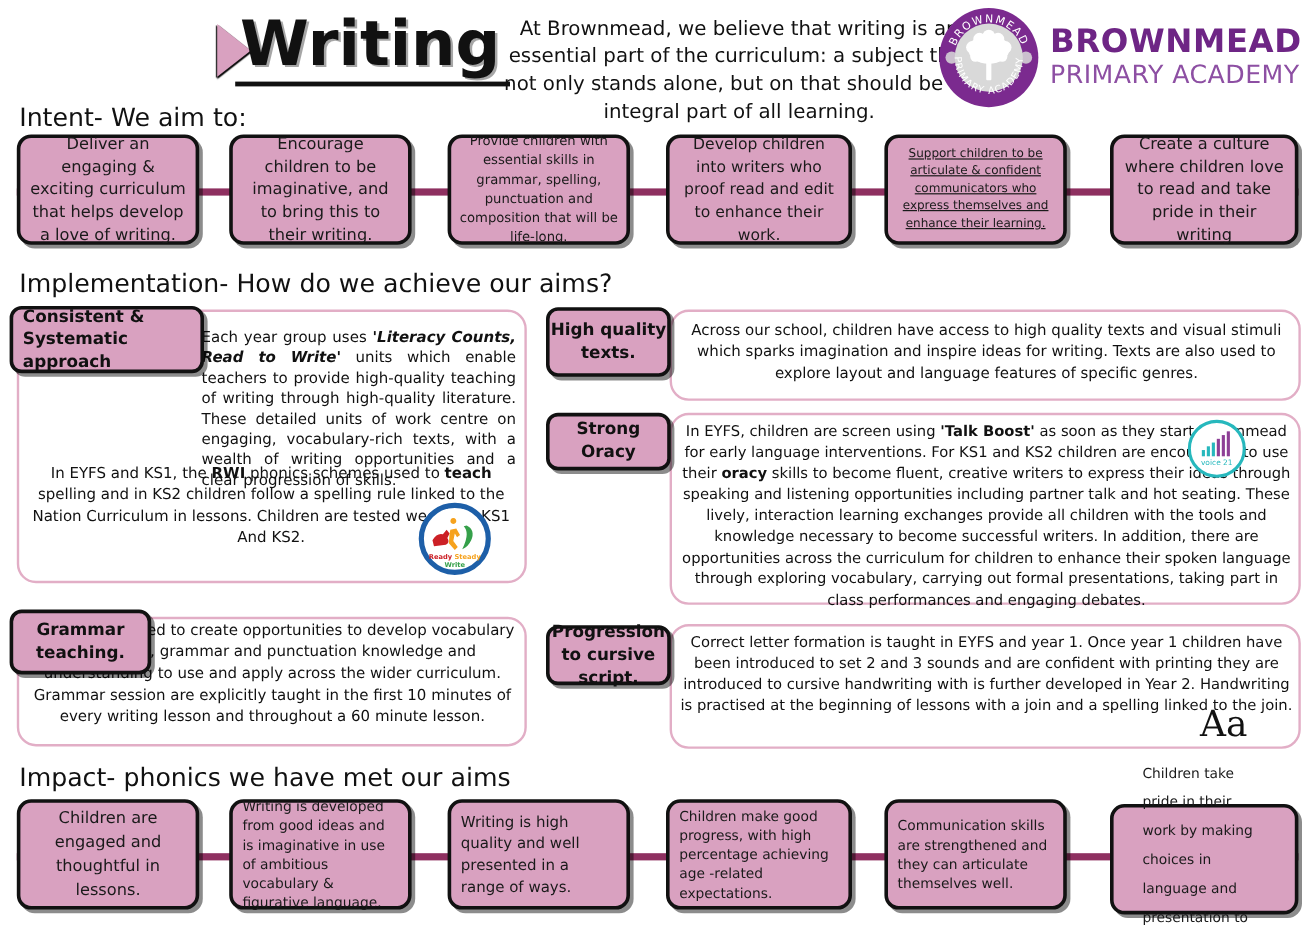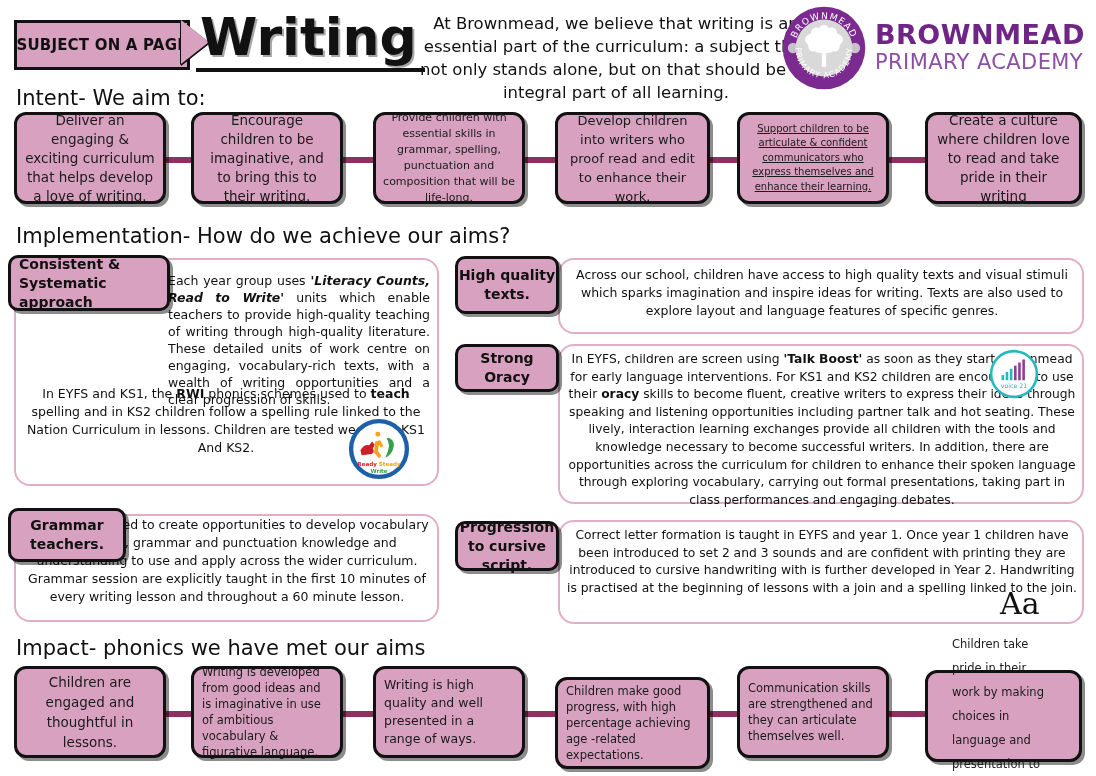--- a/index.html
+++ b/index.html
@@ -102,23 +102,20 @@
   .rwi{position:absolute;width:62px;height:62px;}
   .voice{position:absolute;width:52px;height:52px;}
 </style>
 </head>
 <body>
 
 <div class="page">
 
   <div class="header">
 
-    <div class="banner">
-      <span class="banner-label">SUBJECT ON A PAGE</span>
-    </div>
     <div class="banner-arrow"></div>
 
     <div class="title">Writing</div>
 
     <div class="intro">At Brownmead, we believe that writing is an essential part of the curriculum: a subject that not only stands alone, but on that should be an integral part of all learning.</div>
 
     <div class="brand">
       <svg class="crest" viewBox="0 0 100 100">
         <circle cx="50" cy="50" r="48" fill="#7b2a8f"></circle>
         <circle cx="50" cy="50" r="33" fill="#d9d9d9"></circle>
@@ -232,21 +229,21 @@
       <rect x="42" y="40" width="5" height="22" fill="#27b8bd"></rect>
       <rect x="50" y="34" width="5" height="28" fill="#8e3f96"></rect>
       <rect x="58" y="28" width="5" height="34" fill="#8e3f96"></rect>
       <rect x="66" y="22" width="5" height="40" fill="#8e3f96"></rect>
     </g>
     <text x="50" y="76" text-anchor="middle" font-size="12" font-family="DejaVu Sans, sans-serif" fill="#27b8bd">voice 21</text>
   </svg>
 
   <div class="panel" style="left:14px;top:514px;width:425px;height:108px;"></div>
   <div class="tag" style="left:8px;top:508px;width:118px;height:54px;">
-    <span>Grammar teachers.</span>
+    <span>Grammar teaching.</span>
   </div>
   <div class="panel-text" style="left:24px;top:516px;width:406px;font-size:12.5px;line-height:18px;">
     <span>Each book is used to create opportunities to develop vocabulary acquisition, grammar and punctuation knowledge and understanding to use and apply across the wider curriculum. Grammar session are explicitly taught in the first 10 minutes of every writing lesson and throughout a 60 minute lesson.</span>
   </div>
 
   <div class="panel" style="left:558px;top:520px;width:526px;height:104px;"></div>
   <div class="tag" style="left:455px;top:521px;width:104px;height:50px;">
     <span>Progression to cursive script.</span>
   </div>
   <div class="panel-text" style="left:566px;top:527px;width:512px;font-size:12.3px;line-height:17.6px;">
@@ -264,21 +261,21 @@
     </div>
 
     <div class="fbox left" style="left:191px;top:0;width:152px;height:92px;font-size:11.5px;line-height:16px;padding:4px 8px;">
       <span>Writing is developed from good ideas and is imaginative in use of ambitious vocabulary &amp; figurative language.</span>
     </div>
 
     <div class="fbox left" style="left:373px;top:0;width:152px;height:92px;font-size:12.5px;line-height:18px;padding:4px 8px;">
       <span>Writing is high quality and well presented in a range of ways.</span>
     </div>
 
-    <div class="fbox left" style="left:555px;top:0;width:155px;height:92px;font-size:11.5px;line-height:16px;padding:8px 8px;margin-top:11px;">
+    <div class="fbox left" style="left:555px;top:0;width:155px;height:92px;font-size:11.5px;line-height:16px;padding:8px 8px;">
       <span>Children make good progress, with high percentage achieving age -related expectations.</span>
     </div>
 
     <div class="fbox left" style="left:737px;top:0;width:152px;height:92px;font-size:11.5px;line-height:16px;padding:4px 8px;">
       <span>Communication skills are strengthened and they can articulate themselves well.</span>
     </div>
 
     <div class="fbox left" style="left:925px;top:4px;width:157px;height:92px;font-size:11.5px;line-height:24px;padding:4px 24px;">
       <span>Children take pride in their work by making choices in language and presentation to the reader</span>
     </div>

